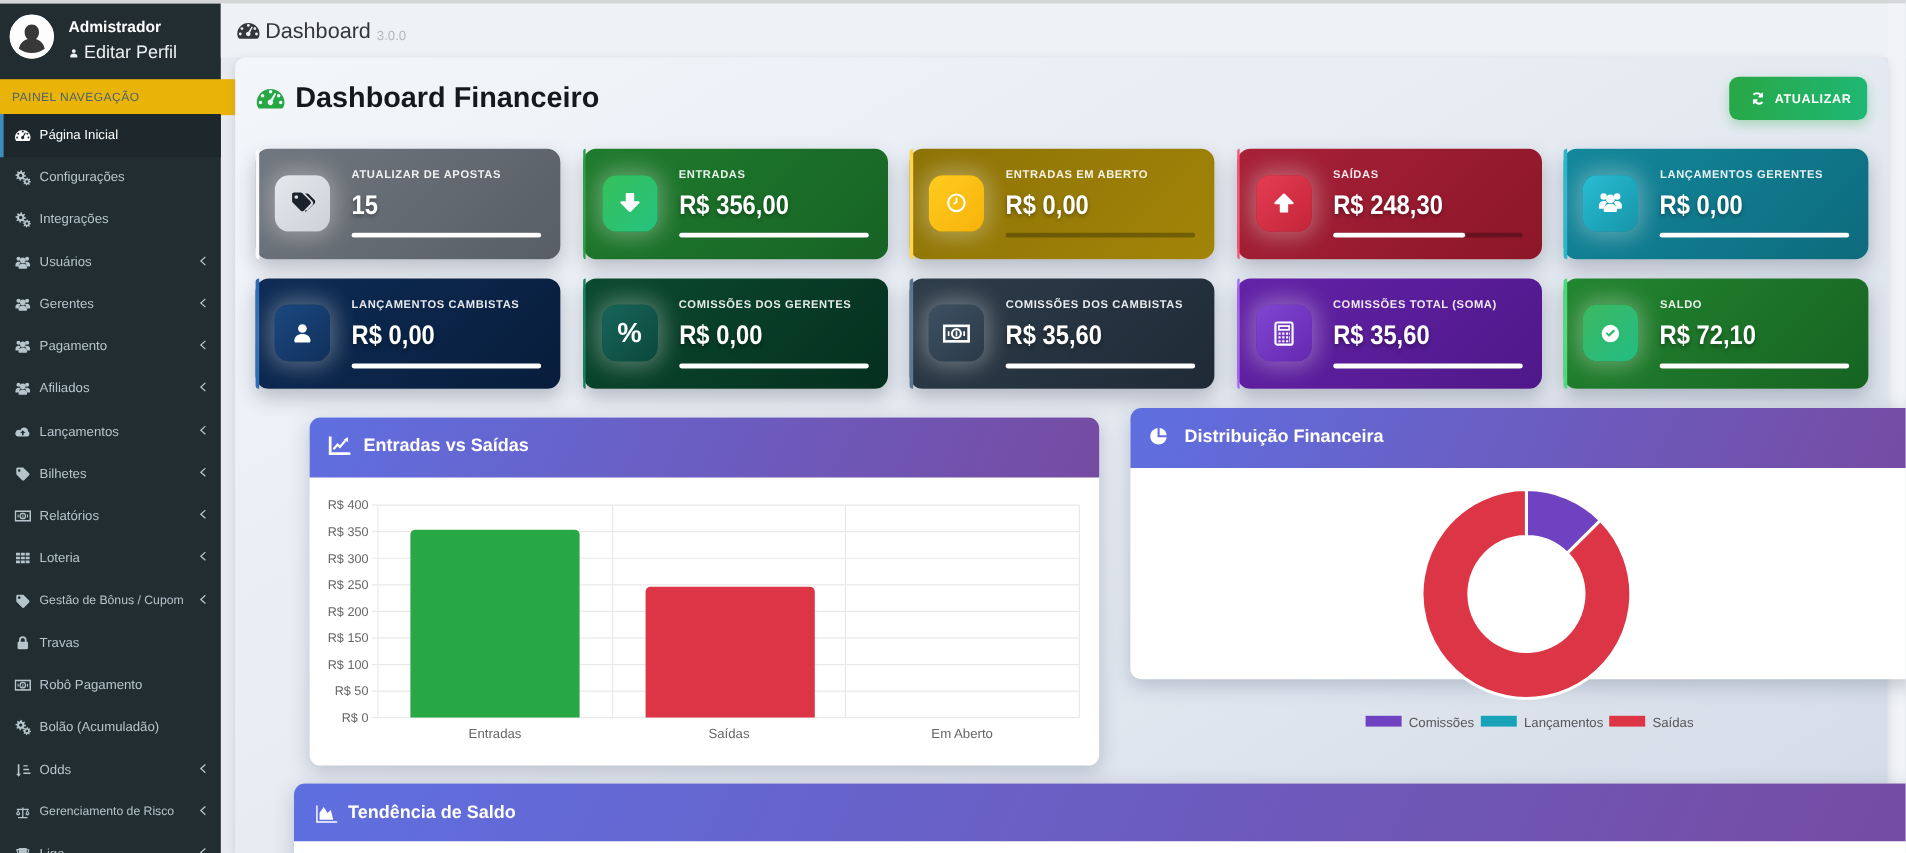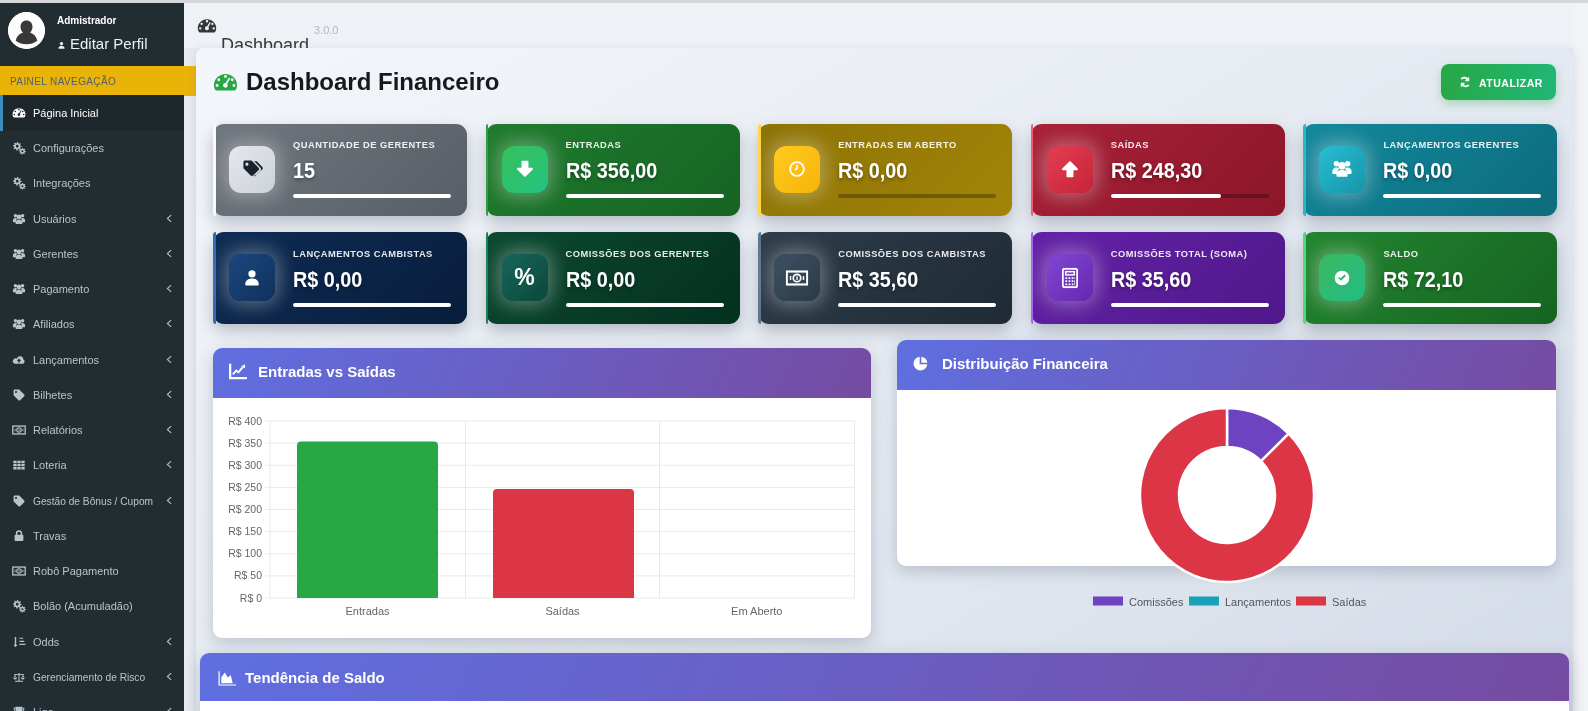--- a/index.html
+++ b/index.html
@@ -2,35 +2,35 @@
 <html lang="pt-br"><head><meta charset="utf-8"><title>Dashboard</title>
 <style>
 * { margin:0; padding:0; box-sizing:border-box; }
 html,body { width:1588px; height:711px; overflow:hidden; }
 body { font-family:"Liberation Sans", sans-serif; background:#e7ebf0; }
 #page { position:relative; width:1588px; height:711px; overflow:hidden; }
 .abs { position:absolute; }
 #topstrip { left:0; top:0; width:1588px; height:3px; background:#d5d6d7; }
 #sidebar { left:0; top:3px; width:184px; height:708px; background:#222d32; }
 #avatar { position:absolute; left:8px; top:9px; width:37px; height:37px; border-radius:50%; background:#fdfdfd; overflow:hidden; }
-#uname { position:absolute; left:57px; top:12px; color:#fff; font-size:10px; font-weight:bold; }
+#uname { position:absolute; left:57px; top:12px; color:#fff; font-size:13px; font-weight:bold; }
 #uedit { position:absolute; left:57px; top:32px; color:#eef1f2; font-size:15px; }
 #uedit svg { vertical-align:-1px; margin-right:4px; }
 #navheader { position:absolute; left:0; top:63px; width:204px; height:30px; background:#eab308; color:#4b646f; font-size:10px; line-height:31px; padding-left:10px; letter-spacing:0.4px; }
 .mi { position:absolute; left:0; width:184px; height:35.4px; color:#b6c5cc; font-size:11px; }
 .mi .ic { position:absolute; left:10px; top:50%; transform:translateY(-50%); width:17px; height:16px; }
 .mi .ic svg { position:absolute; left:50%; top:50%; transform:translate(-50%,-50%); }
 .mi .tx { position:absolute; left:33px; top:50%; transform:translateY(-50%); white-space:nowrap; }
 .mi .ch { position:absolute; right:12px; top:50%; transform:translateY(-50%); }
 .mi.active { background:#1e282c; color:#fff; border-left:3px solid #3c8dbc;text-decoration:underline; }
 .mi.active .ic { left:7px; }
 .mi.active .tx { left:30px; }
 #topbar { left:184px; top:3px; width:1404px; height:45px; background:#eef1f5; }
 #tb-ic { position:absolute; left:13px; top:13px; color:#34383b; }
-#tb-title { position:absolute; left:37px; top:13px; font-size:18px; color:#363636;margin-top:19px; }
+#tb-title { position:absolute; left:37px; top:13px; font-size:18px; color:#363636; }
 #tb-ver { position:absolute; left:130px; top:21px; font-size:11px; color:#b4b8bd; }
 #scrollstrip { left:1573px; top:3px; width:15px; height:708px; background:#f1f3f6; }
 #box { left:196px; top:48px; width:1377px; height:663px; border-radius:8px 8px 0 0;
   background:linear-gradient(150deg,#f3f6fa 0%, #ebeff5 30%, #e2e8f0 62%, #d3dbe7 100%);
   box-shadow:0 2px 8px rgba(120,130,150,0.25); }
 #ht-ic { left:213px; top:70px; color:#28a745; }
 #bigtitle { left:246px; top:68px; font-size:24px; font-weight:bold; color:#16191c; }
 #btn-atualizar { left:1441px; top:64px; width:115px; height:36px; border-radius:8px;
   background:linear-gradient(100deg,#28a745,#1fb876); box-shadow:0 4px 10px rgba(40,167,69,0.32);
   color:#fff; font-size:10.5px; font-weight:bold; letter-spacing:0.5px; }
@@ -38,21 +38,21 @@
 #btn-atualizar span { position:absolute; left:38px; top:13px; }
 .card { position:absolute; width:254px; height:92px; border-radius:11px; box-shadow:0 7px 16px rgba(30,40,60,0.26); }
 .card .accent { position:absolute; left:0; top:0; width:2.5px; height:100%; border-radius:10px 0 0 10px; }
 .card .isq { position:absolute; left:16px; top:22px; width:46px; height:47px; border-radius:12px; }
 .card .isq svg { position:absolute; left:50%; top:50%; transform:translate(-50%,-50%); }
 .card .isq .pct { position:absolute; left:0; top:0; width:100%; height:100%; text-align:center; line-height:47px; font-size:23px; font-weight:bold; color:#fff; }
 .card .lbl { position:absolute; left:80px; top:16.5px; font-size:9.3px; font-weight:bold; letter-spacing:0.5px; color:rgba(255,255,255,0.9); white-space:nowrap; }
 .card .val { position:absolute; left:80px; top:34.5px; font-size:22.5px; font-weight:bold; color:#fff; text-shadow:0 2px 4px rgba(0,0,0,0.35); transform:scaleX(0.88); transform-origin:0 0; }
 .card .track { position:absolute; left:80px; top:70.5px; width:158px; height:4px; border-radius:2px; background:rgba(0,0,0,0.28); }
 .card .fill { position:absolute; left:0; top:0; height:4px; border-radius:2px; background:#fff; }
-.chartcard { position:absolute; background:#fff; border-radius:9px; box-shadow:0 5px 16px rgba(60,70,100,0.25); }
+.chartcard { position:absolute; background:#fff; border-radius:9px; box-shadow:0 5px 16px rgba(60,70,100,0.25);margin-left:45px; }
 .chead { position:absolute; left:0; top:0; width:100%; height:50px; border-radius:9px 9px 0 0;
   background:linear-gradient(115deg,#5f6fe0,#764ba2); color:#fff; }
 .chead .hic { position:absolute; left:15px; top:14.5px; }
 .chead .htx { position:absolute; left:45px; top:14.5px; font-size:15px; font-weight:bold; }
 </style></head>
 <body>
 <div id="page">
 <div class="abs" id="topstrip"></div>
 <svg width="0" height="0" style="position:absolute">
       <symbol id="s-gauge" viewBox="0 0 16 16">
@@ -351,21 +351,21 @@
       </svg>
       <span>ATUALIZAR</span>
     </div>
 <div class="card" style="left:213px;top:123.5px;background:linear-gradient(135deg,#70777e,#575e65)">
       <div class="accent" style="background:#f8f9fa"></div>
       <div class="isq" style="background:linear-gradient(135deg,#e5e8ec,#ccd2d9);box-shadow:0 0 18px 5px rgba(255,255,255,0.3)">
         <svg width="22" height="22" fill="currentColor" style="color:#1b222b">
           <use href="#s-tags"></use>
         </svg>
       </div>
-      <div class="lbl">QUANTIDADE DE GERENTES</div>
+      <div class="lbl">ATUALIZAR DE APOSTAS</div>
       <div class="val">15</div>
       <div class="track">
         <div class="fill" style="width:100%"></div>
       </div>
     </div>
     <div class="card" style="left:485.6px;top:123.5px;background:linear-gradient(135deg,#1f7c2d,#176325)">
       <div class="accent" style="background:#2f9c45"></div>
       <div class="isq" style="background:linear-gradient(135deg,#36c05c,#25c37f);box-shadow:0 0 18px 5px rgba(255,255,255,0.3)">
         <svg width="22" height="22" fill="currentColor" style="color:#fff">
           <use href="#s-adown"></use>

